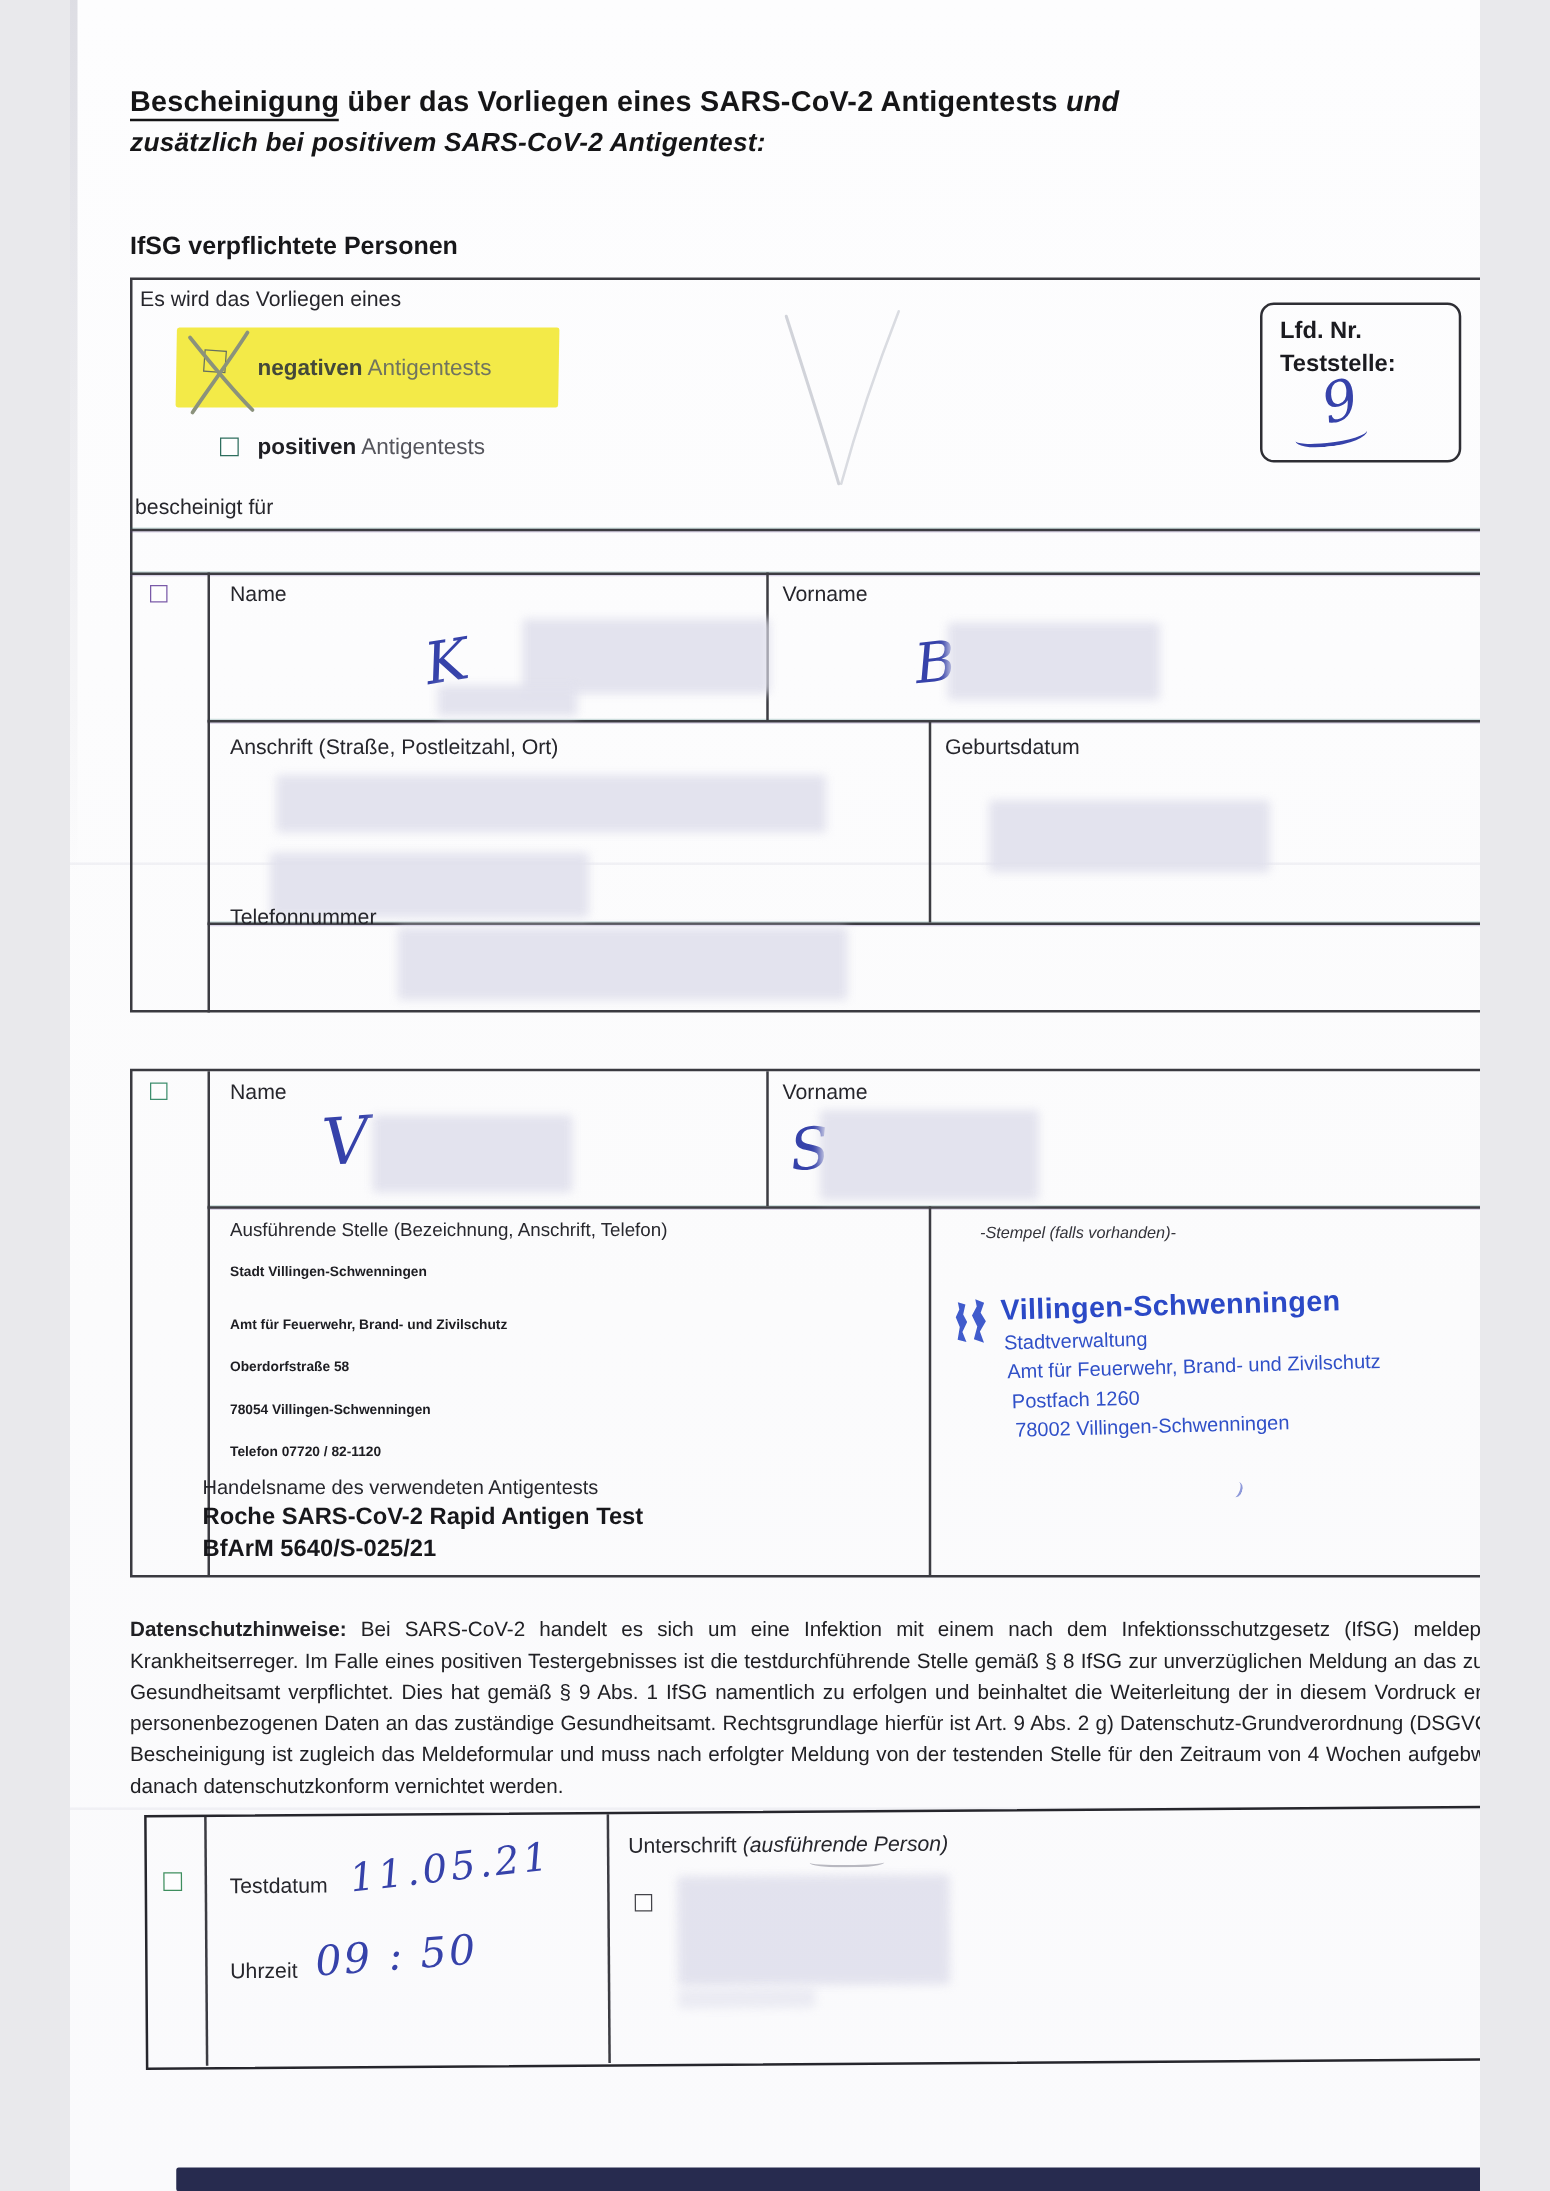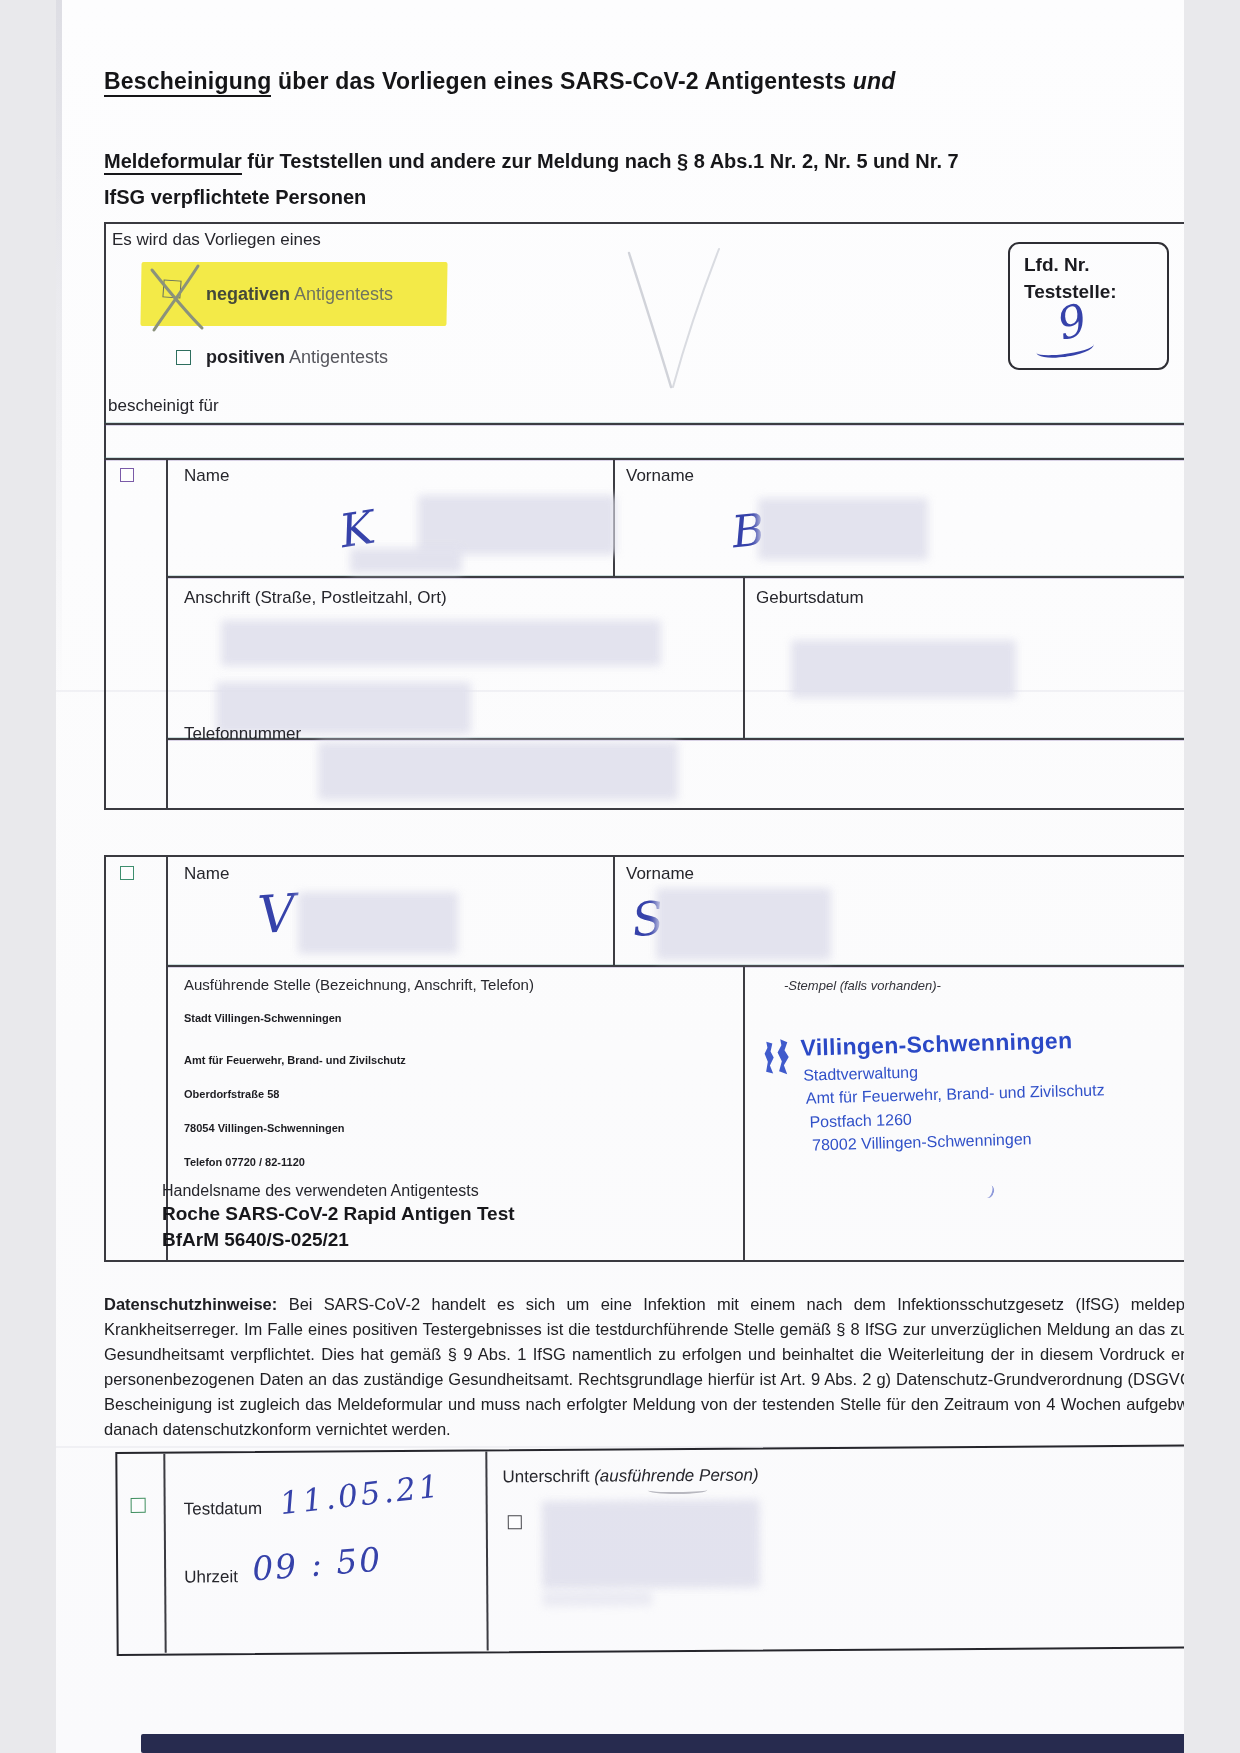--- a/index.html
+++ b/index.html
@@ -39,24 +39,22 @@
 <div id="page">
 
   <div class="abs" style="left:0;top:0;width:6px;height:700px;background:linear-gradient(180deg,rgba(170,170,185,.38),rgba(170,170,185,0));"></div>
   <div class="abs" style="left:1136px;top:850px;width:20px;height:470px;background:linear-gradient(90deg,rgba(205,205,215,.45),rgba(205,205,215,0));"></div>
   <div class="crease" style="top:690px;"></div>
   <div class="crease" style="top:1446px;"></div>
 
   <div class="abs t-big" style="left:48px;top:68px;width:1100px;">
     <span class="uword">Bescheinigung</span><span> über das Vorliegen eines SARS-CoV-2 Antigentests </span><span class="t-ital">und</span>
   </div>
+  <div class="abs t-big t-ital" style="left:48px;top:103px;font-size:21px;">zusätzlich bei positivem SARS-CoV-2 Antigentest:</div>
 
-  <div class="abs t-mid" style="left:48px;top:150px;width:1110px;">
-    <span class="uword">Meldeformular</span><span> für Teststellen und andere zur Meldung nach § 8 Abs.1 Nr. 2, Nr. 5 und Nr. 7</span>
-  </div>
   <div class="abs t-mid" style="left:48px;top:186px;">IfSG verpflichtete Personen</div>
 
   <div class="box" style="left:48px;top:222px;width:1084px;height:588px;"></div>
 
   <div class="abs lbl" style="left:56px;top:230px;text-align:center;">Es wird das Vorliegen eines</div>
 
   <div class="abs" style="left:85px;top:262px;width:306px;height:64px;background:rgba(242,233,62,.95);transform:skewX(-1deg);border-radius:2px;"></div>
   <div class="chk" style="left:107px;top:280px;width:18px;height:18px;border:1.6px solid #667060;transform:rotate(4deg);background:transparent;"></div>
   <svg class="abs" style="left:86px;top:260px;" width="74" height="76" viewBox="0 0 74 76">
     <path d="M10,10 C26,30 44,52 60,68" stroke="#8b927c" stroke-width="3" fill="none" stroke-linecap="round"></path>

